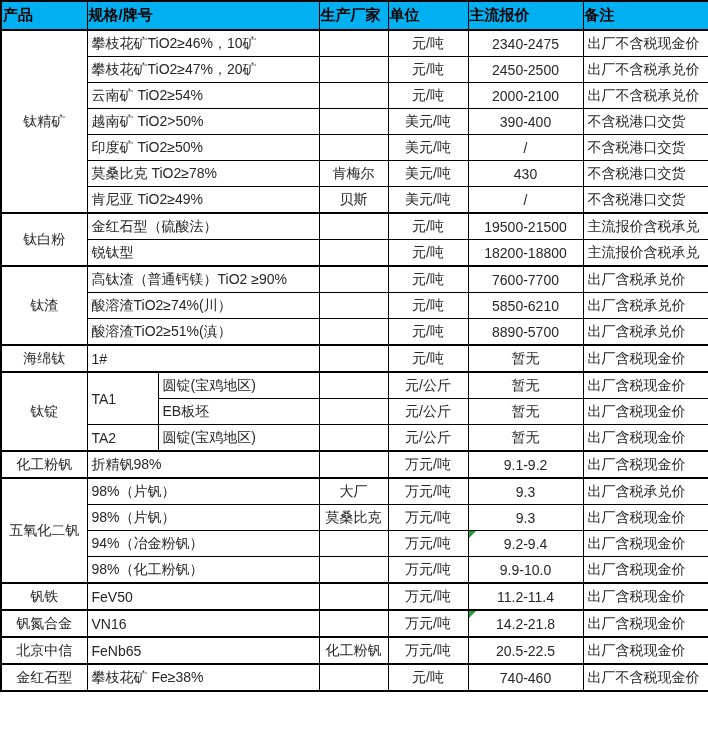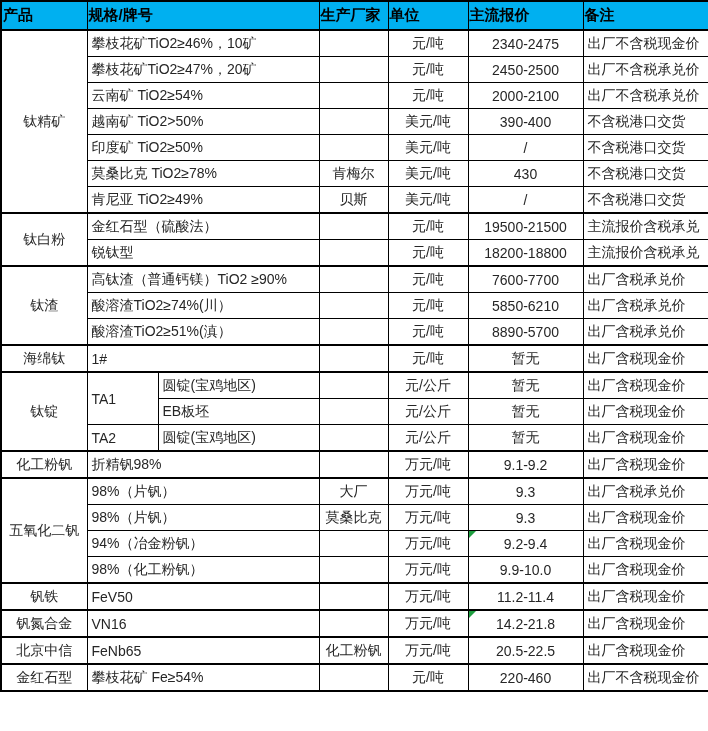--- a/index.html
+++ b/index.html
@@ -244,20 +244,20 @@
       <tr class="sec">
         <td class="c">北京中信</td>
         <td colspan="2" class="l">FeNb65</td>
         <td class="c">化工粉钒</td>
         <td class="c">万元/吨</td>
         <td class="c">20.5-22.5</td>
         <td class="l">出厂含税现金价</td>
       </tr>
       <tr class="sec">
         <td class="c">金红石型</td>
-        <td colspan="2" class="l">攀枝花矿 Fe≥54%</td>
-        <td class="c"></td>
-        <td class="c">元/吨</td>
-        <td class="c">220-460</td>
+        <td colspan="2" class="l">攀枝花矿 Fe≥38%</td>
+        <td class="c"></td>
+        <td class="c">元/吨</td>
+        <td class="c">740-460</td>
         <td class="l">出厂不含税现金价</td>
       </tr>
     </tbody>
 </table>
 
 </body></html>

